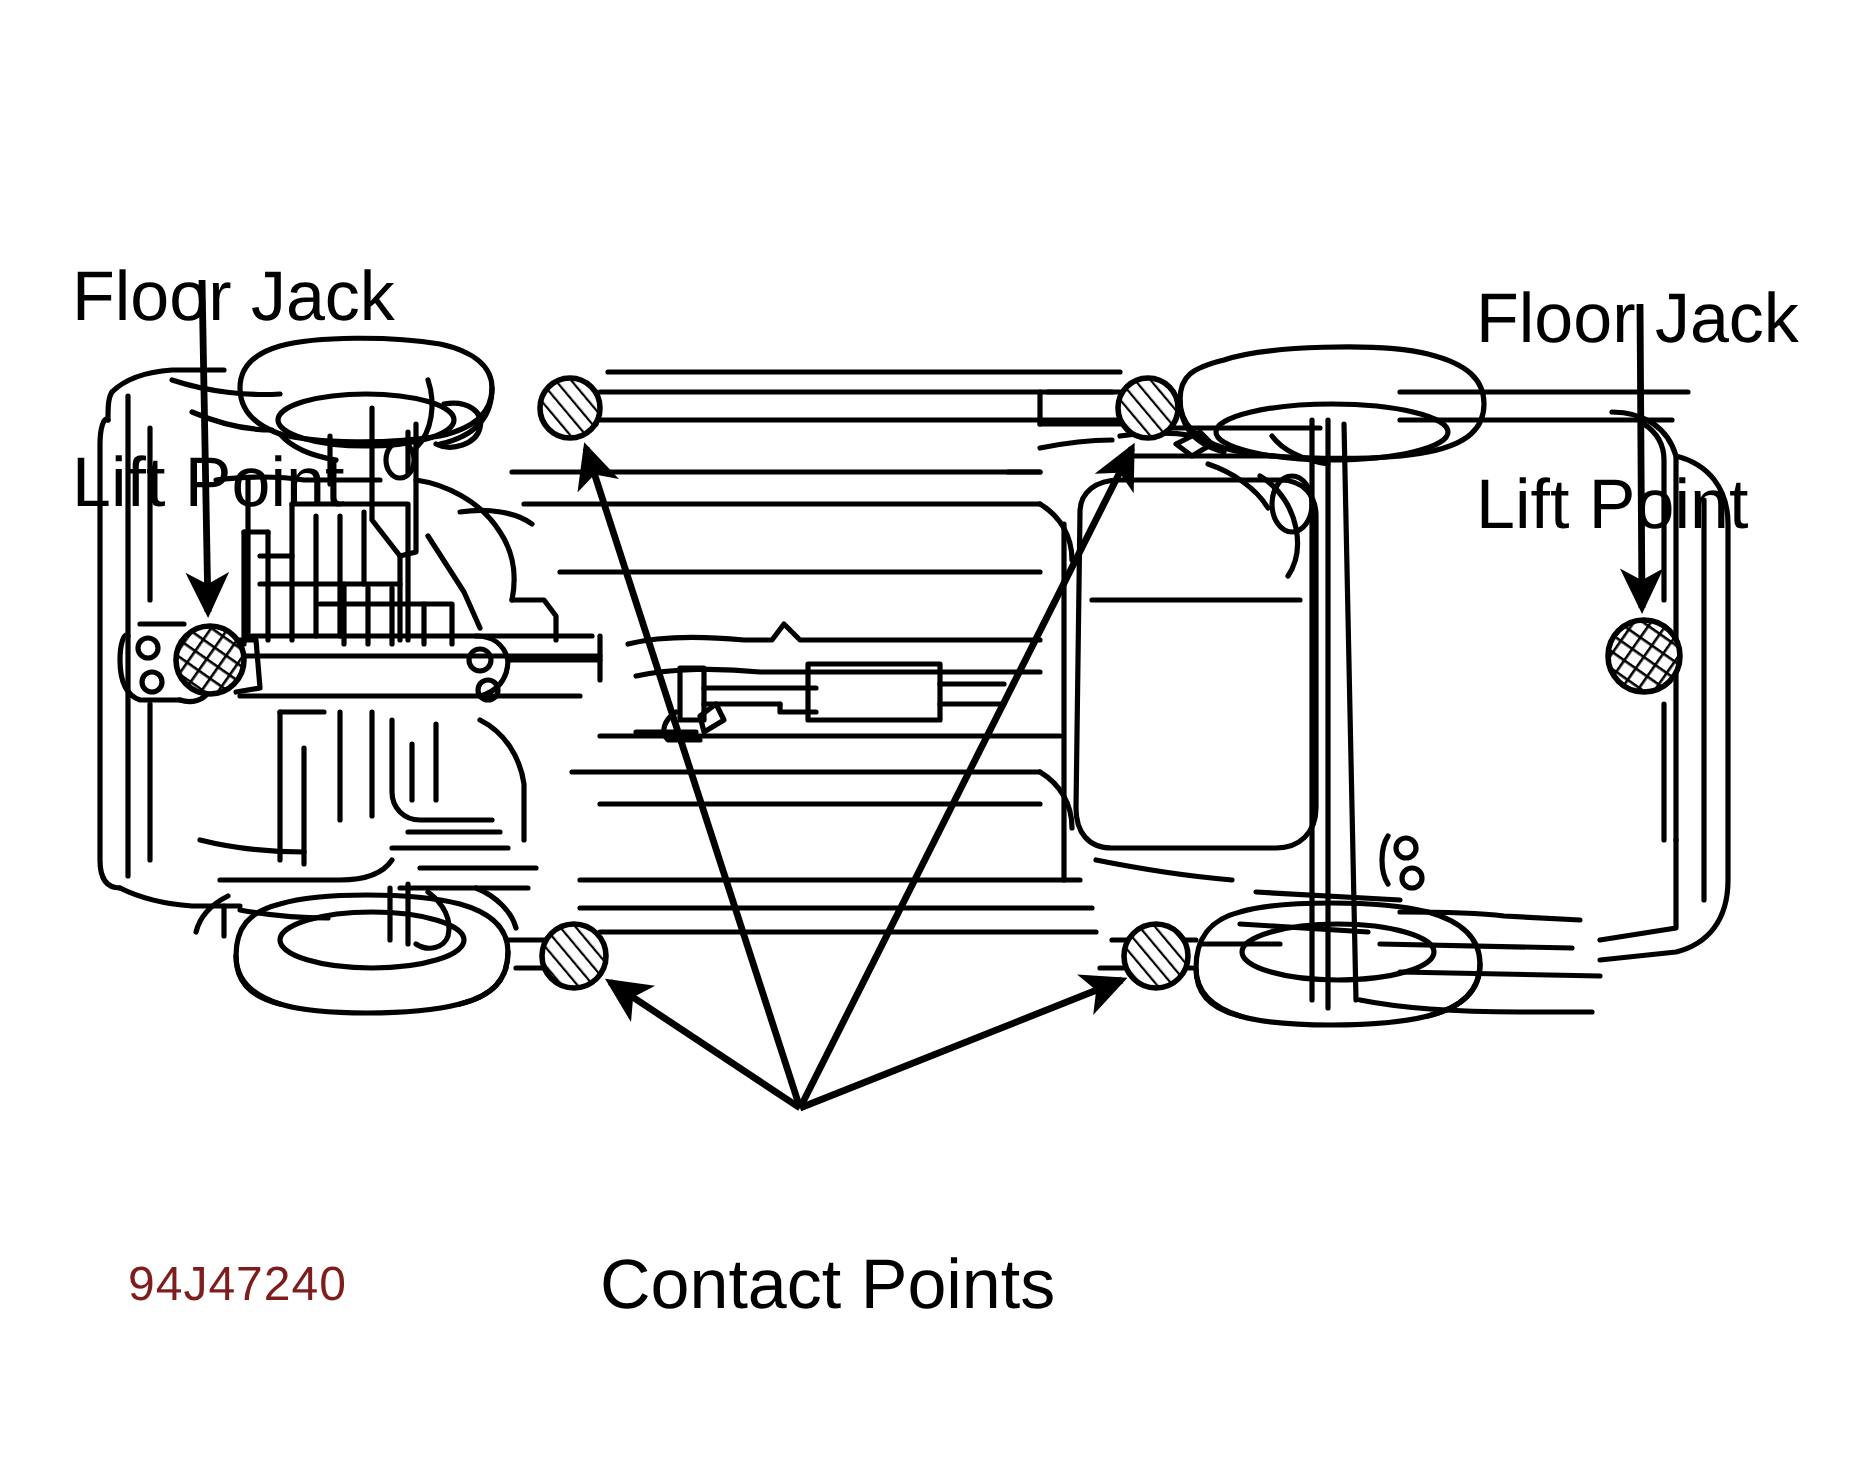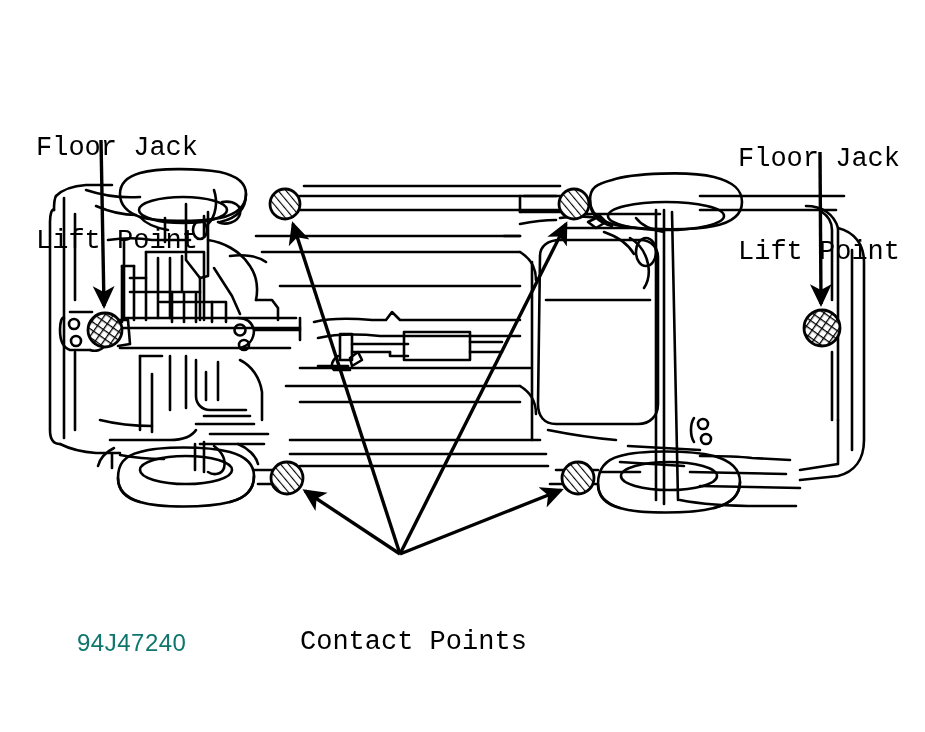--- a/index.html
+++ b/index.html
@@ -24,22 +24,22 @@
   svg.diagram {
     position: absolute;
     left: 0;
     top: 0;
     width: 925px;
     height: 732px;
     display: block;
   }
   .callout-text {
     position: absolute;
-    font-family: Liberation Mono, monospace;
-    font-size: 27px;
+    font-family: Liberation Sans, sans-serif;
+    font-size: 35px;
     line-height: 31px;
     color: #000000;
     white-space: pre;
     letter-spacing: 0px;
   }
   #label-floor-jack-left {
     left: 36px;
     top: 71px;
     text-align: left;
   }
@@ -51,26 +51,26 @@
   #label-hoist-adapter {
     left: 300px;
     top: 565px;
     text-align: left;
   }
   .callout-line {
     display: block;
   }
   #figure-id {
     position: absolute;
-    left: 77px;
+    left: 64px;
     top: 629px;
     font-family: "Liberation Sans", sans-serif;
     font-size: 24px;
     letter-spacing: 0.5px;
-    color: #0f766e;
+    color: #7f1d1d;
     white-space: pre;
   }
 </style>
 </head>
 <body>
 
 <div id="figure-root">
 
   <svg class="diagram" viewBox="0 0 925 732">
     <defs>

